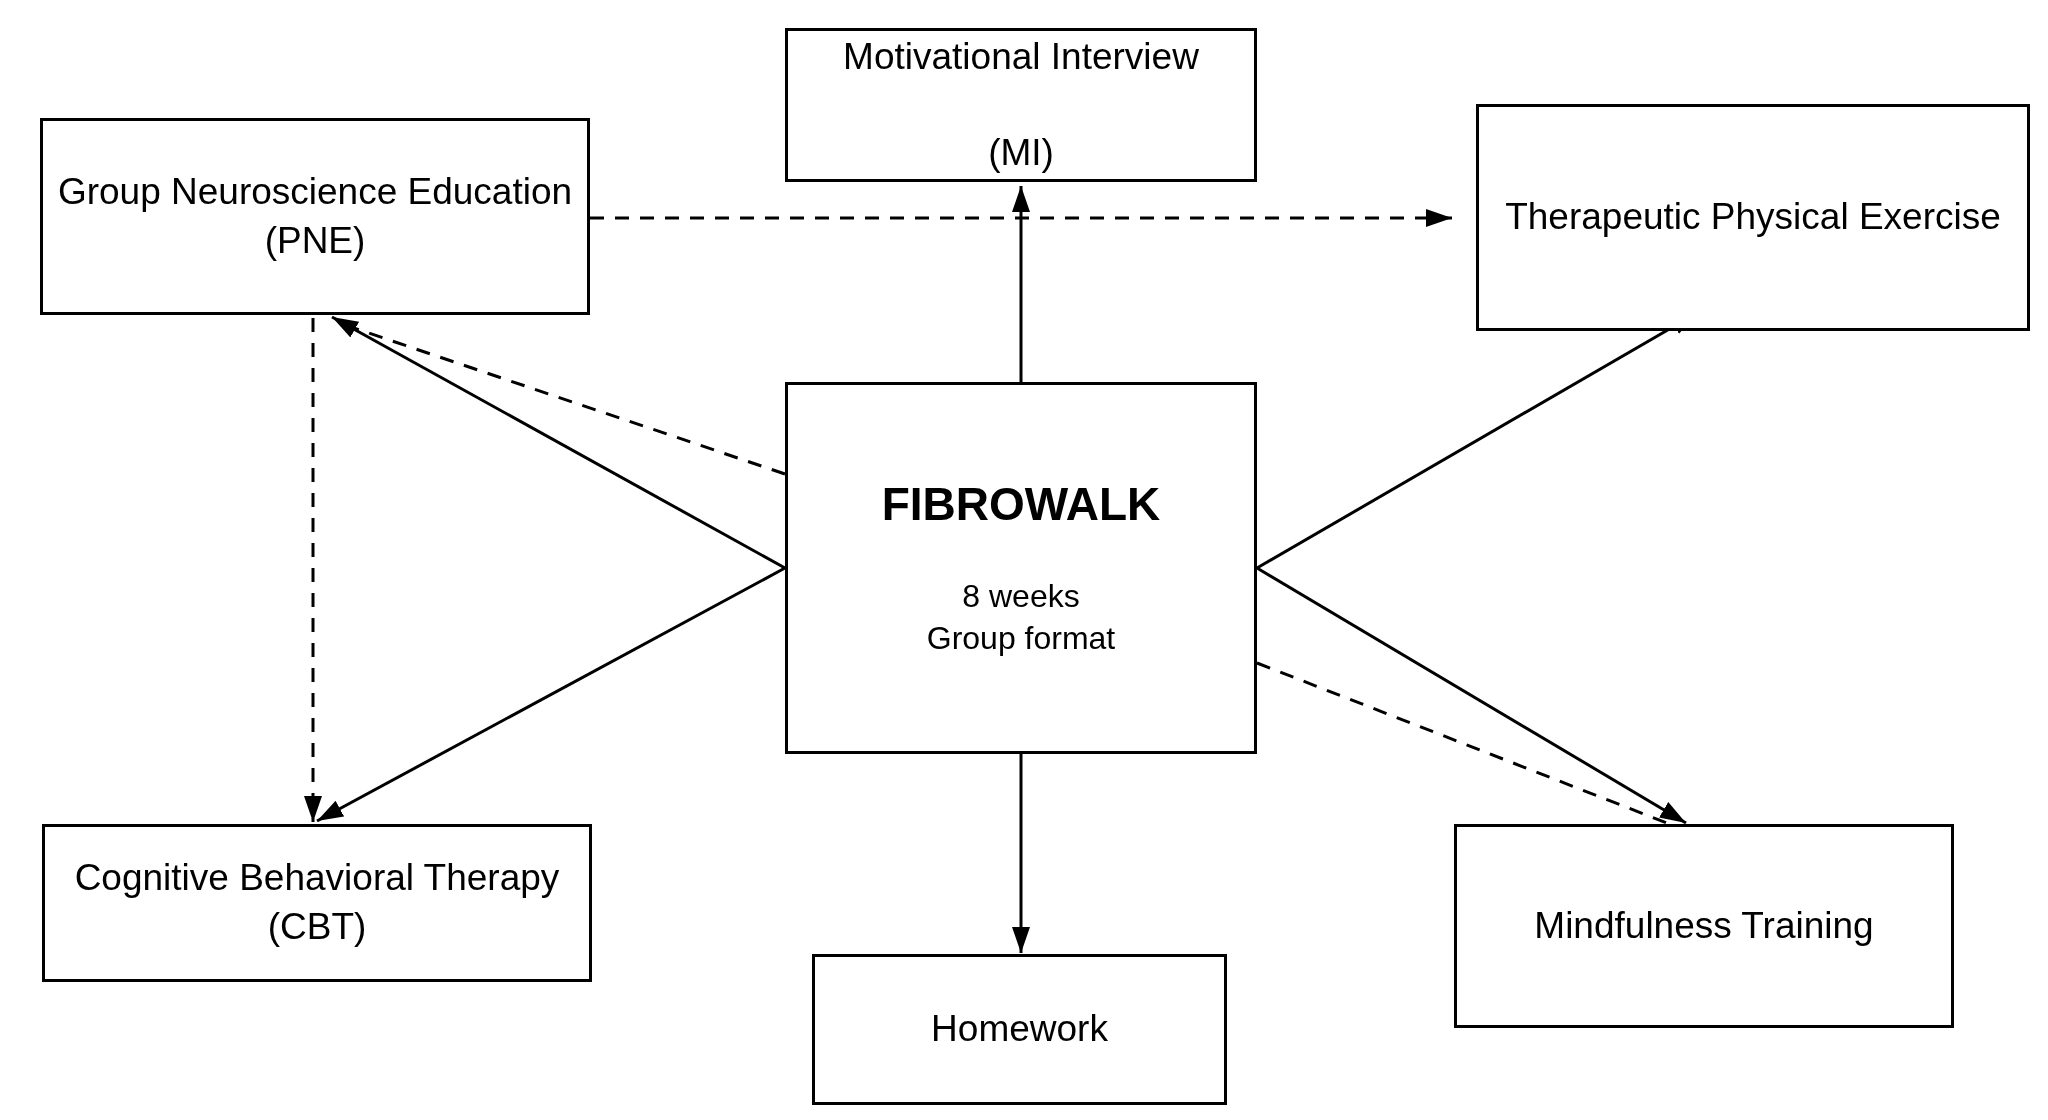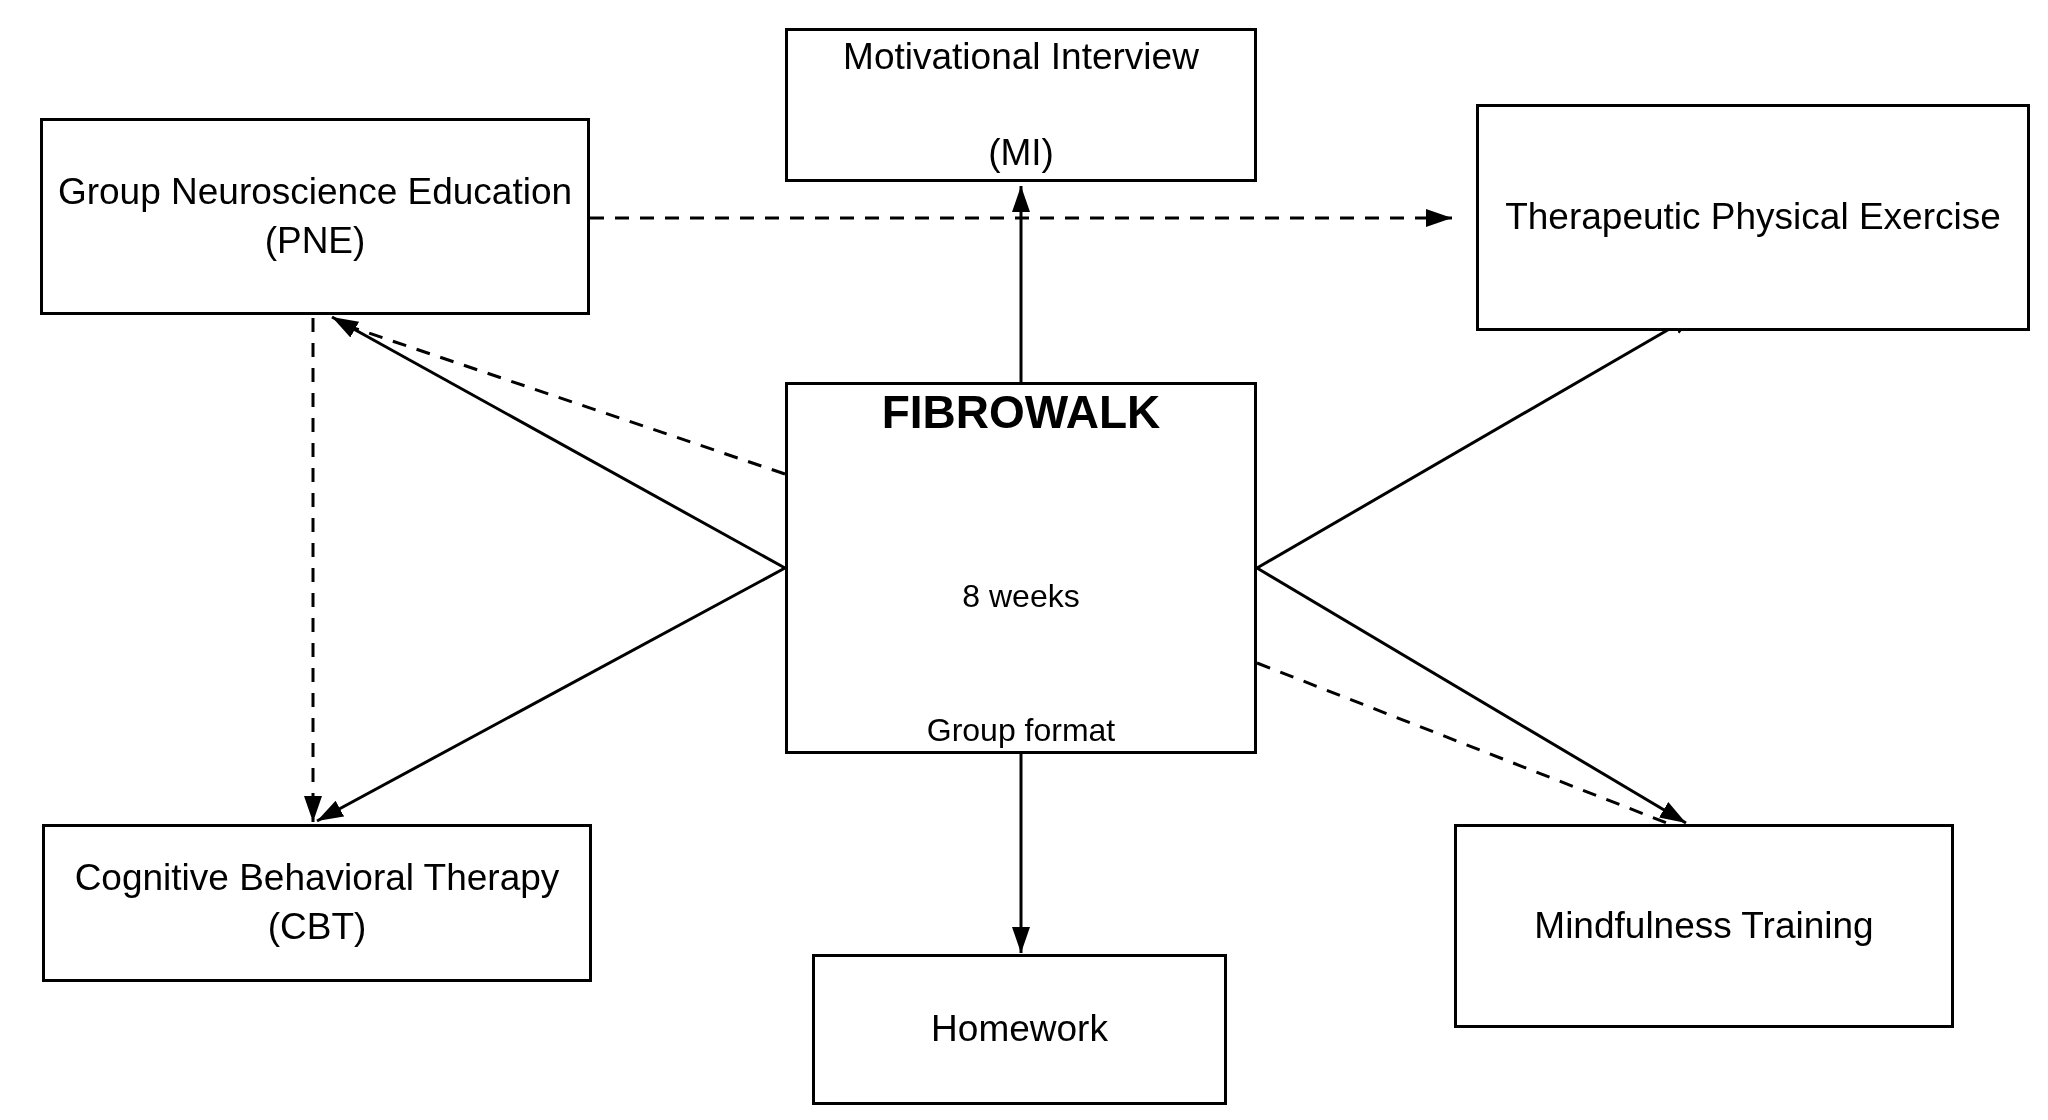--- a/index.html
+++ b/index.html
@@ -32,21 +32,21 @@
   }
   .label {
     font-size: 37px;
     line-height: 1.32;
     white-space: nowrap;
   }
   
   .box-mi        { left: 785px;  top: 28px;  width: 472px; height: 154px; gap: 47px; }
   .box-pne       { left: 40px;   top: 118px; width: 550px; height: 197px; }
   .box-tpe       { left: 1452px; top: 104px; width: 554px; height: 227px; margin-left: 24px; }
-  .box-fib       { left: 785px;  top: 382px; width: 472px; height: 372px; justify-content: space-between; }
+  .box-fib       { left: 785px;  top: 382px; width: 472px; height: 372px; }
   .box-cbt       { left: 42px;   top: 824px; width: 550px; height: 158px; }
   .box-homework  { left: 812px;  top: 954px; width: 415px; height: 151px; }
   .box-mind      { left: 1454px; top: 824px; width: 500px; height: 204px; }
   .fib-title {
     font-size: 46px;
     font-weight: bold;
     margin-bottom: 44px;
     white-space: nowrap;
   }
   .fib-sub {

